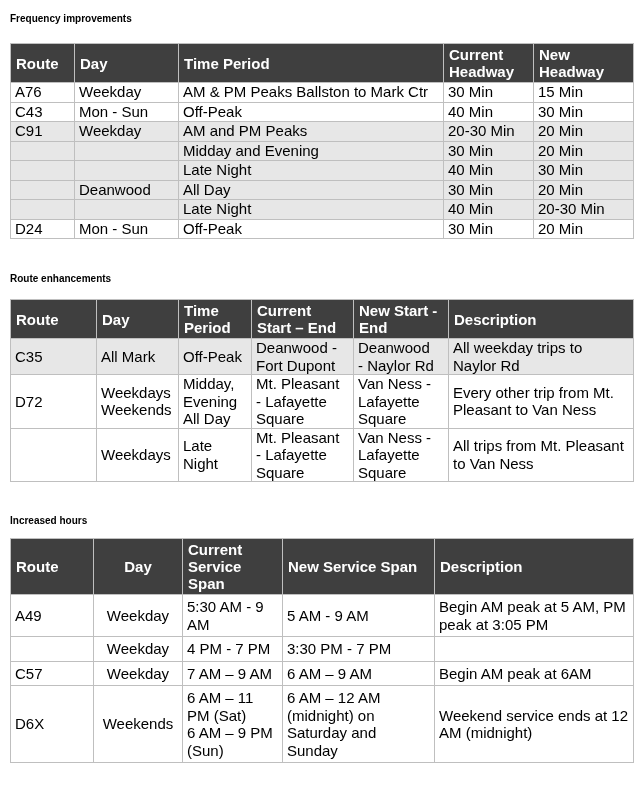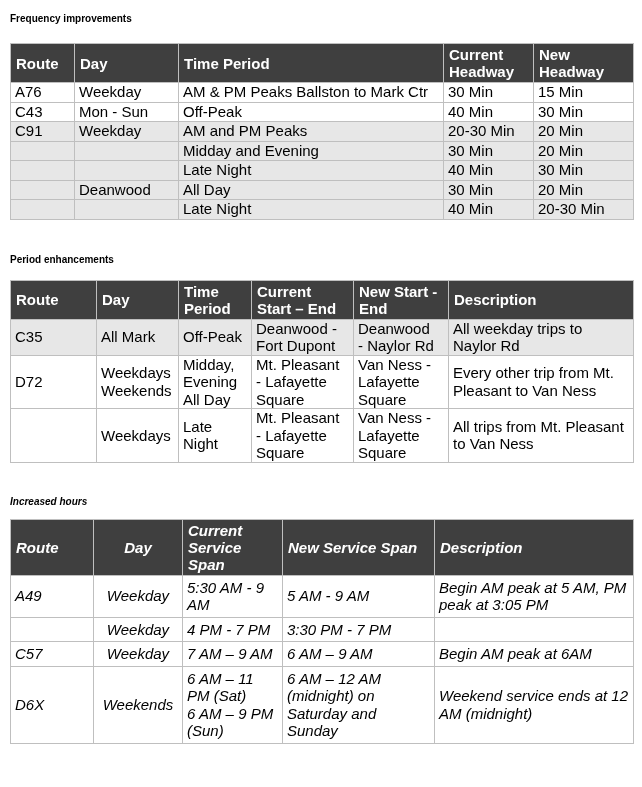--- a/index.html
+++ b/index.html
@@ -16,21 +16,21 @@
     font-family:"Liberation Sans", sans-serif;
     font-size:10px;
     font-weight:bold;
     line-height:18px;
     margin:0;
     color:#000;
   }
   .sec1 h2 { margin-bottom:15px; }
   .sec2 { margin-top:31px; }
   .sec2 h2 { margin-bottom:11px; }
-  .sec3 { margin-top:30px;font-style:italic; }
+  .sec3 { margin-top:30px; }
   .sec3 h2 { margin-bottom:8px; }
 
   table {
     border-collapse:collapse;
     table-layout:fixed;
     width:623px;
   }
   th {
     background:var(--header-bg, #3f3f3f);
     color:#fff;
@@ -124,26 +124,33 @@
           <td>30 Min</td>
           <td>20 Min</td>
         </tr>
         <tr class="shaded">
           <td></td>
           <td></td>
           <td>Late Night</td>
           <td>40 Min</td>
           <td>20-30 Min</td>
         </tr>
+        <tr>
+          <td>D24</td>
+          <td>Mon - Sun</td>
+          <td>Off-Peak</td>
+          <td>30 Min</td>
+          <td>20 Min</td>
+        </tr>
       </tbody>
     </table>
   </section>
 
   <section class="sec2">
-    <h2 class="sec-title">Period enhancements</h2>
+    <h2 class="sec-title">Route enhancements</h2>
     <table id="t2">
       <colgroup>
         <col style="width:86px">
           <col style="width:82px">
           <col style="width:73px">
           <col style="width:102px">
           <col style="width:95px">
           <col style="width:185px">
       </colgroup>
       <thead>

